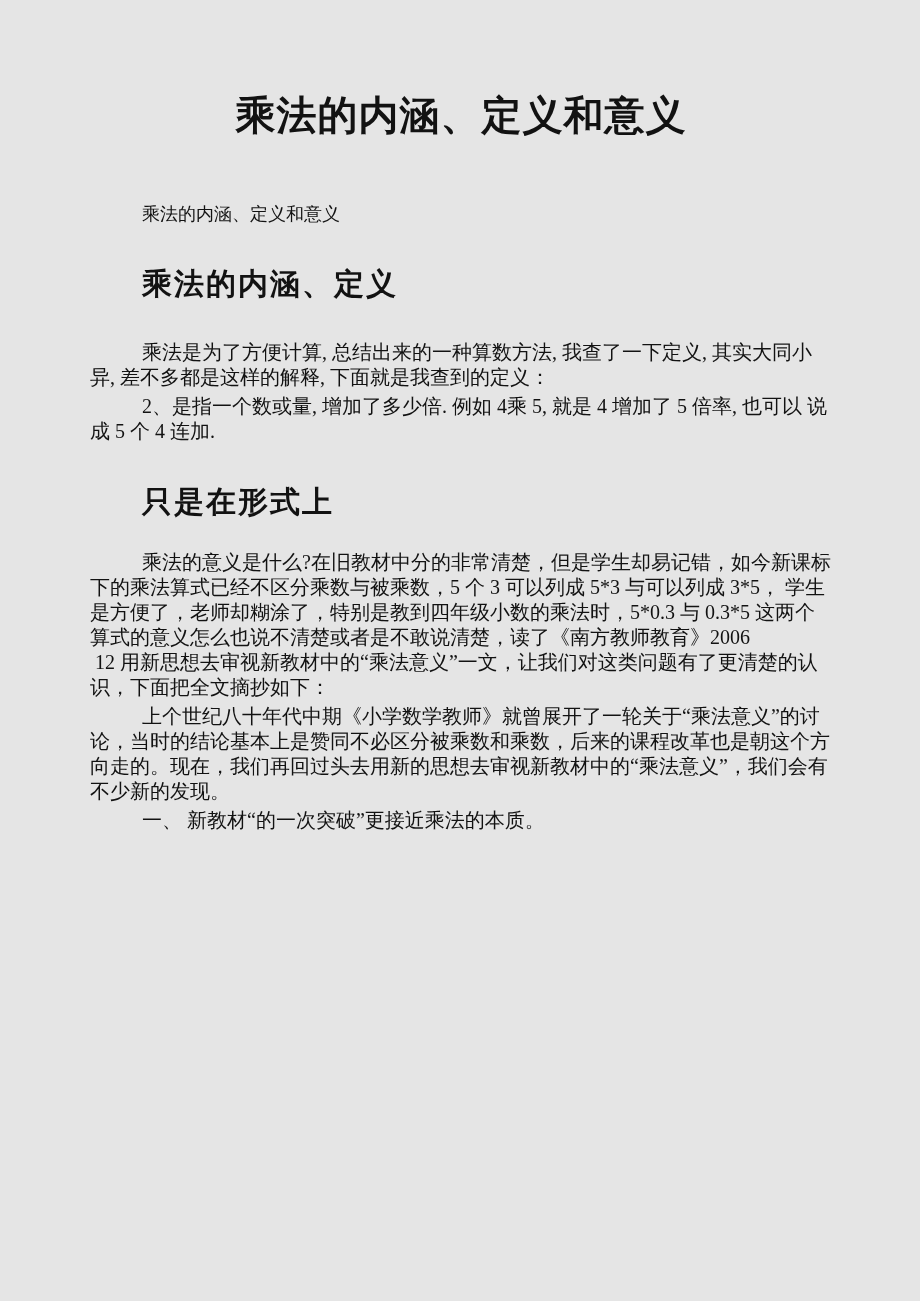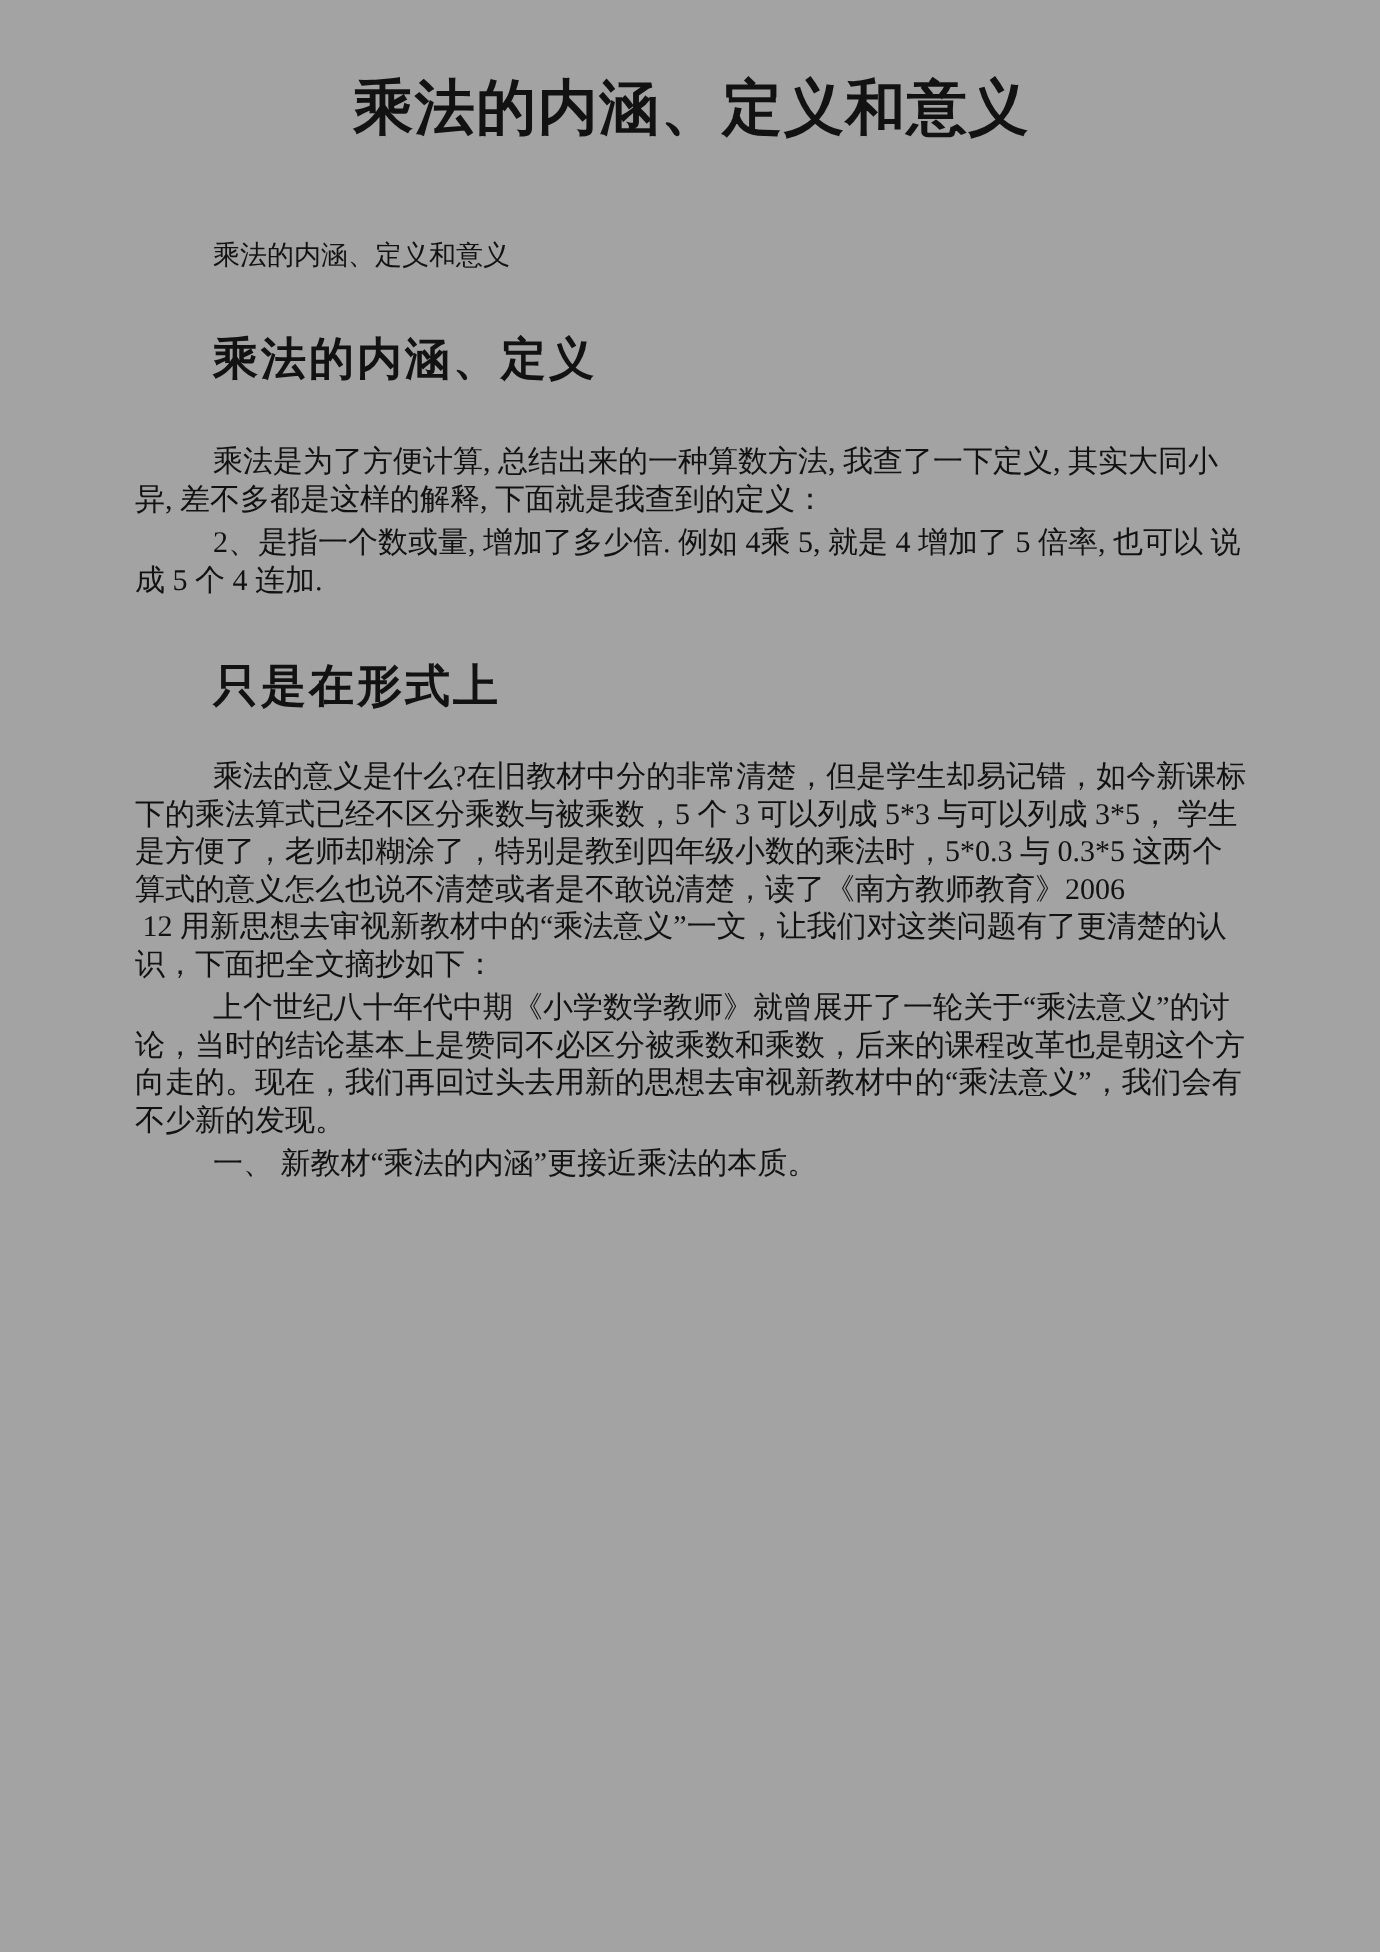--- a/index.html
+++ b/index.html
@@ -6,22 +6,22 @@
     margin: 0;
     padding: 0;
     background: #ffffff;
   }
   .page {
     position: relative;
     box-sizing: border-box;
     width: 920px;
     height: 1301px;
     margin: 0 auto;
-    padding: 48px 88px 0 90px;
-    background: #a3a3a3;
+    padding: 92px 88px 0 90px;
+    background: #e5e5e5;
     color: #121212;
     font-family: "Liberation Serif", "DejaVu Serif", serif;
     overflow: hidden;
   }
   .doc-title {
     margin: 0;
     font-size: 40px;
     font-weight: bold;
     text-align: center;
     letter-spacing: 1px;
@@ -71,18 +71,18 @@
 
   <p class="body-para">2、是指一个数或量, 增加了多少倍. 例如 4乘 5, 就是 4 增加了 5 倍率, 也可以 说成 5 个 4 连加.</p>
 
   <h2 class="section-heading">只是在形式上</h2>
 
   <p class="body-para mt-30">乘法的意义是什么?在旧教材中分的非常清楚，但是学生却易记错，如今新课标下的乘法算式已经不区分乘数与被乘数，5 个 3 可以列成 5*3 与可以列成 3*5， 学生是方便了，老师却糊涂了，特别是教到四年级小数的乘法时，5*0.3 与 0.3*5 这两个算式的意义怎么也说不清楚或者是不敢说清楚，读了《南方教师教育》2006
  12 用新思想去审视新教材中的“乘法意义”一文，让我们对这类问题有了更清楚的认识，下面把全文摘抄如下：</p>
 
   <p class="body-para">上个世纪八十年代中期《小学数学教师》就曾展开了一轮关于“乘法意义”的讨论，当时的结论基本上是赞同不必区分被乘数和乘数，后来的课程改革也是朝这个方向走的。现在，我们再回过头去用新的思想去审视新教材中的“乘法意义”，我们会有不少新的发现。</p>
 
-  <p class="body-para">一、 新教材“乘法的内涵”更接近乘法的本质。</p>
+  <p class="body-para">一、 新教材“的一次突破”更接近乘法的本质。</p>
 
 
 
 
 </div>
 
 </body></html>

